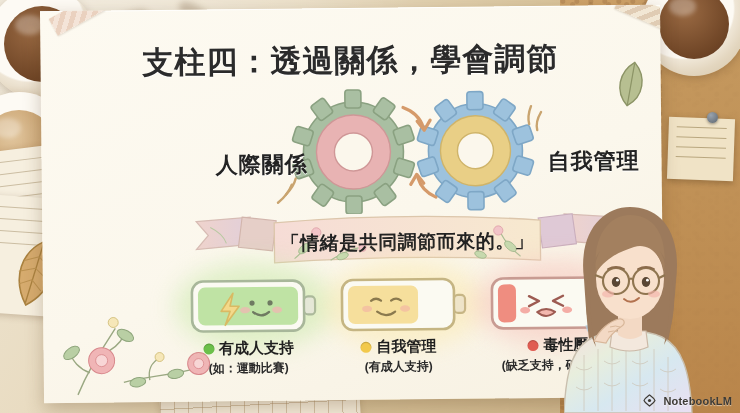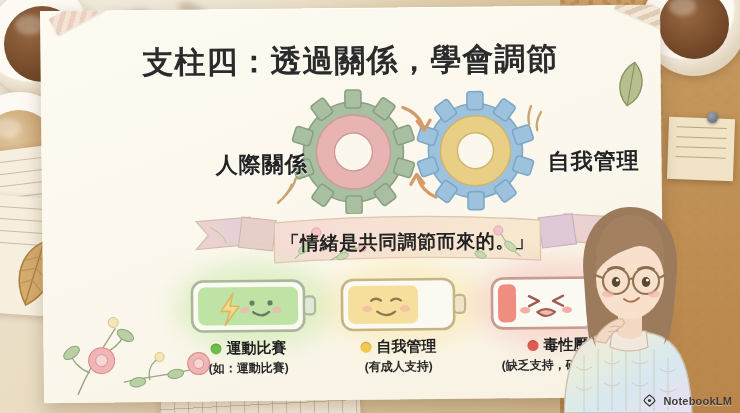--- a/index.html
+++ b/index.html
@@ -423,21 +423,21 @@
             <path d="M96 54 Q110 50 122 56 Q112 62 98 60 Z" fill="#a9cde4" opacity=".7"></path>
             <circle cx="128" cy="52" r="3" fill="#a9cde4" opacity=".7"></circle>
           </svg>
         </div>
       </div>
 
       <div class="legend">
         <div class="leg l1">
           <div class="leg-head">
             <span class="dot" style="background: rgb(108, 192, 74);"></span>
-            <span>運動比賽</span>
+            <span>有成人支持</span>
           </div>
           <div class="leg-sub">(如：運動比賽)</div>
         </div>
         <div class="leg l2">
           <div class="leg-head">
             <span class="dot" style="background: rgb(242, 201, 76);"></span>
             <span>自我管理</span>
           </div>
           <div class="leg-sub">(有成人支持)</div>
         </div>

